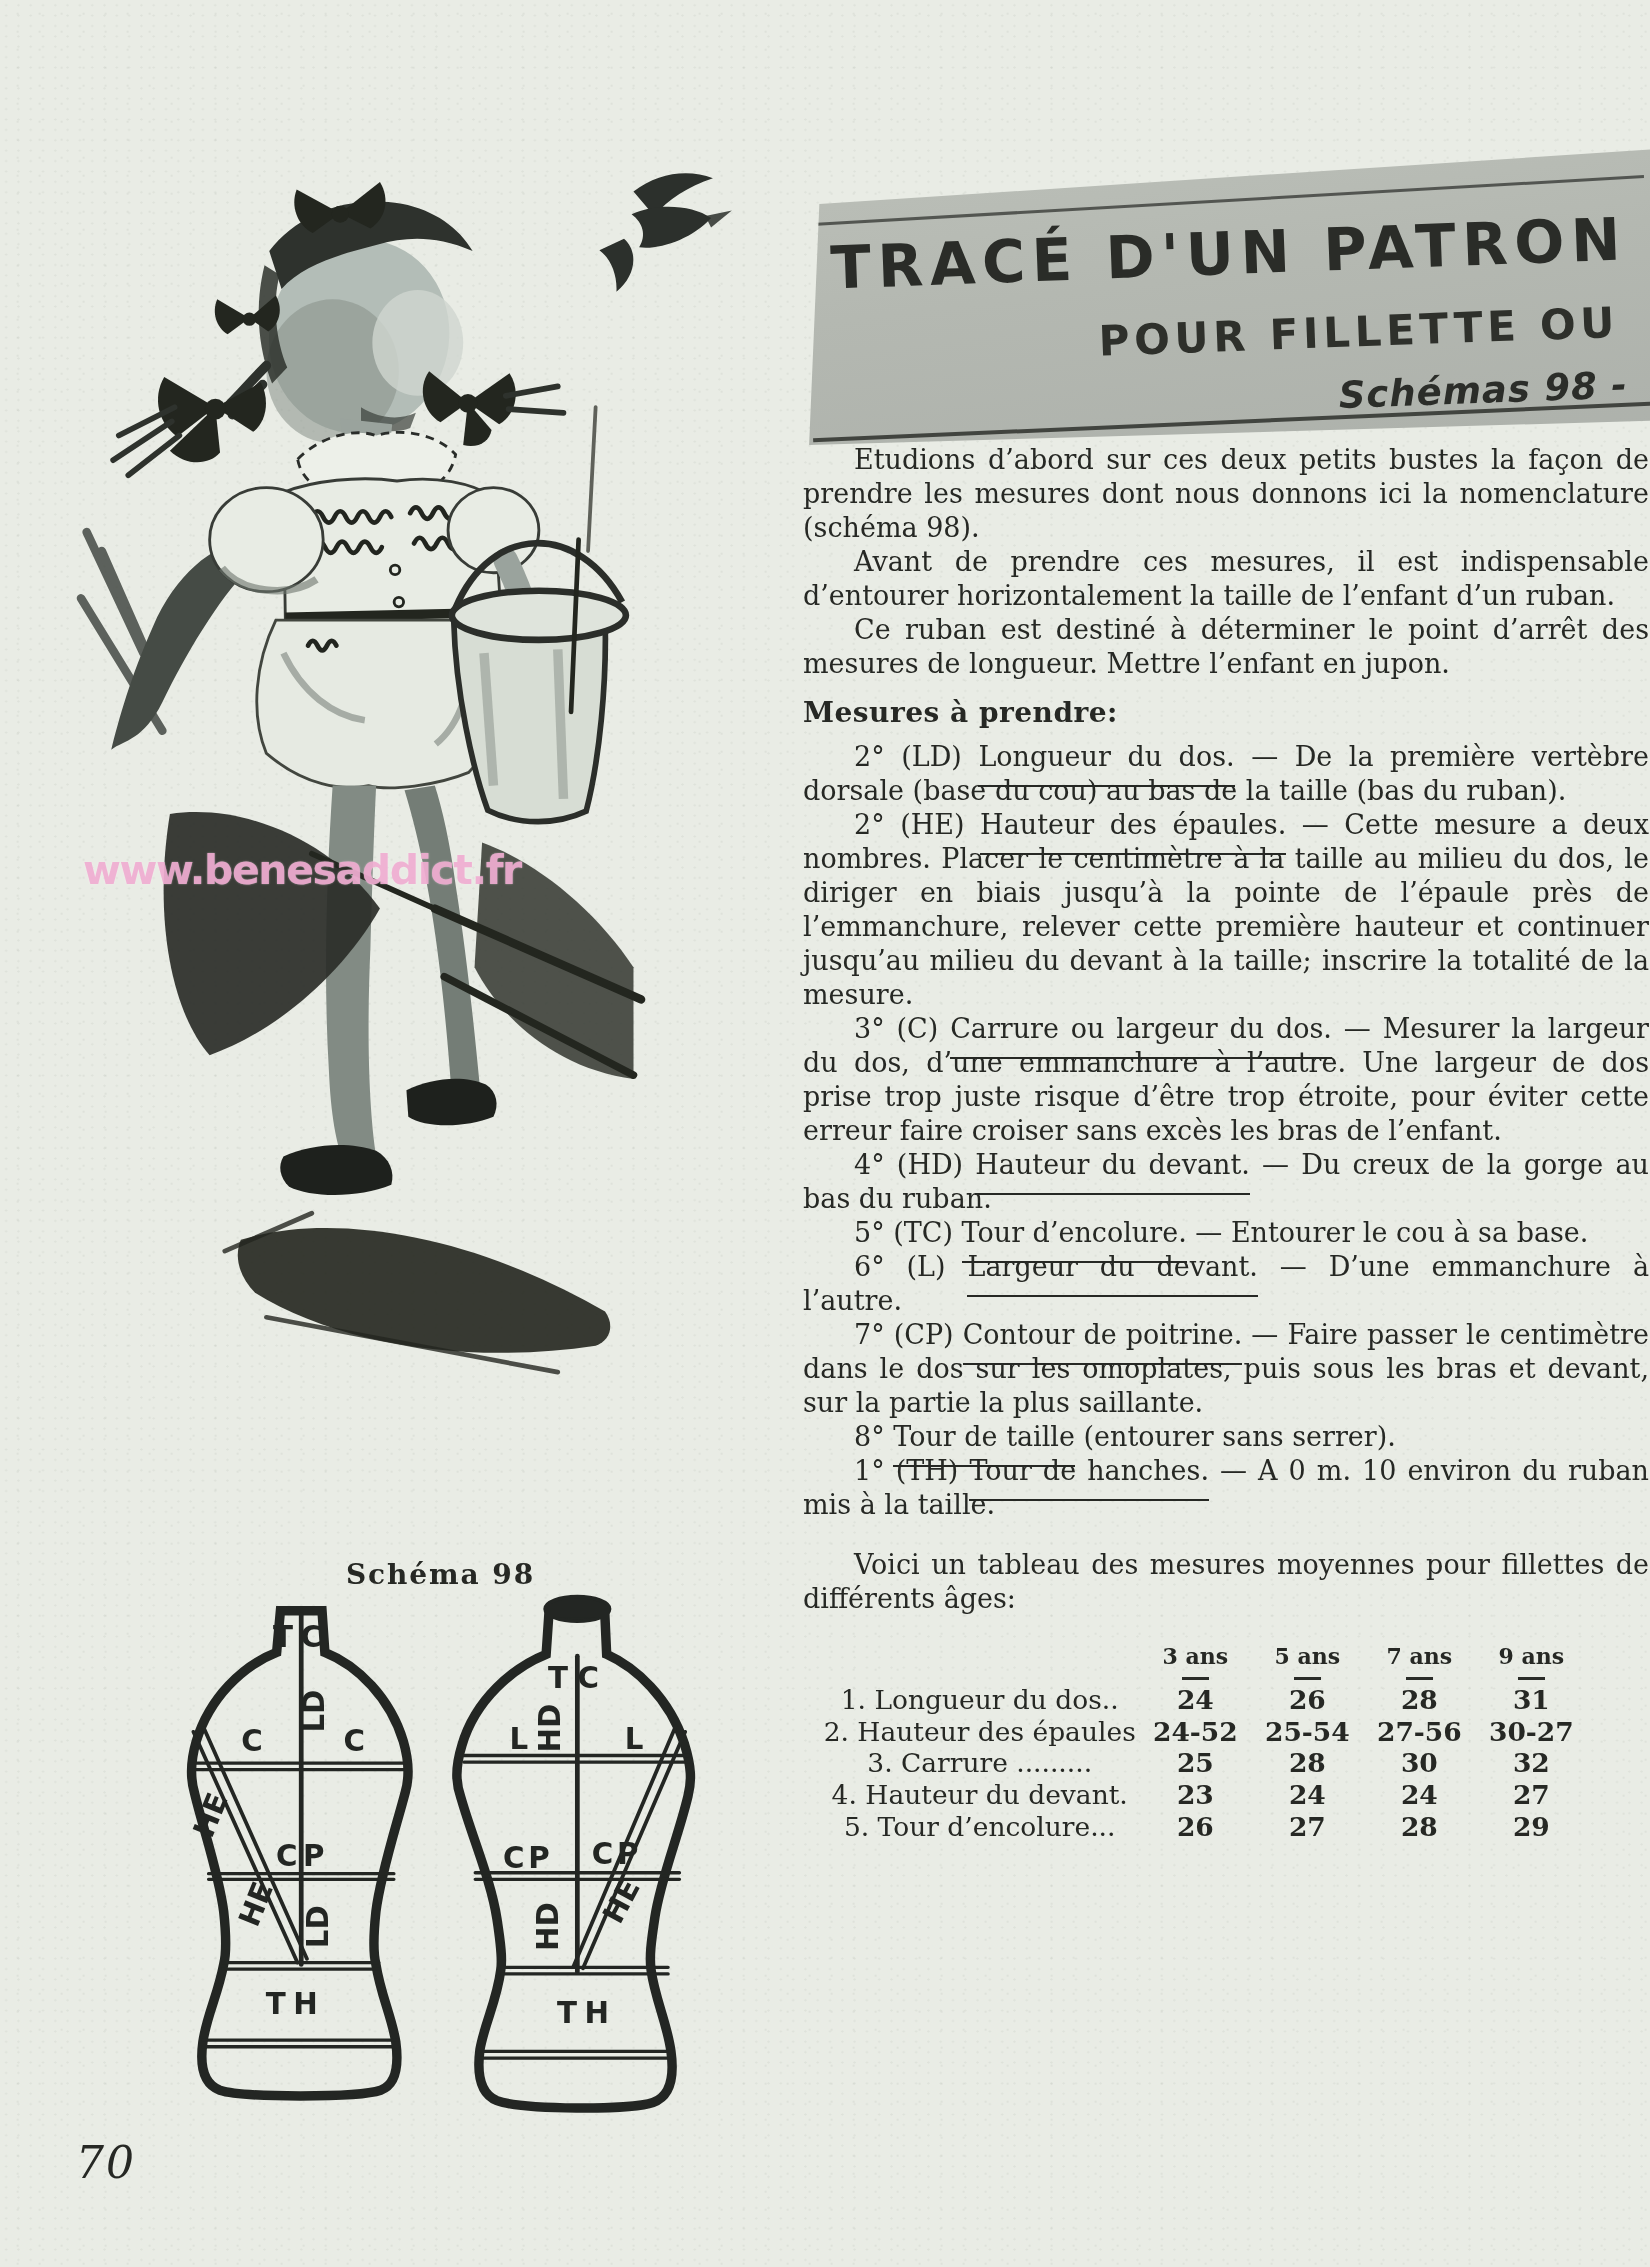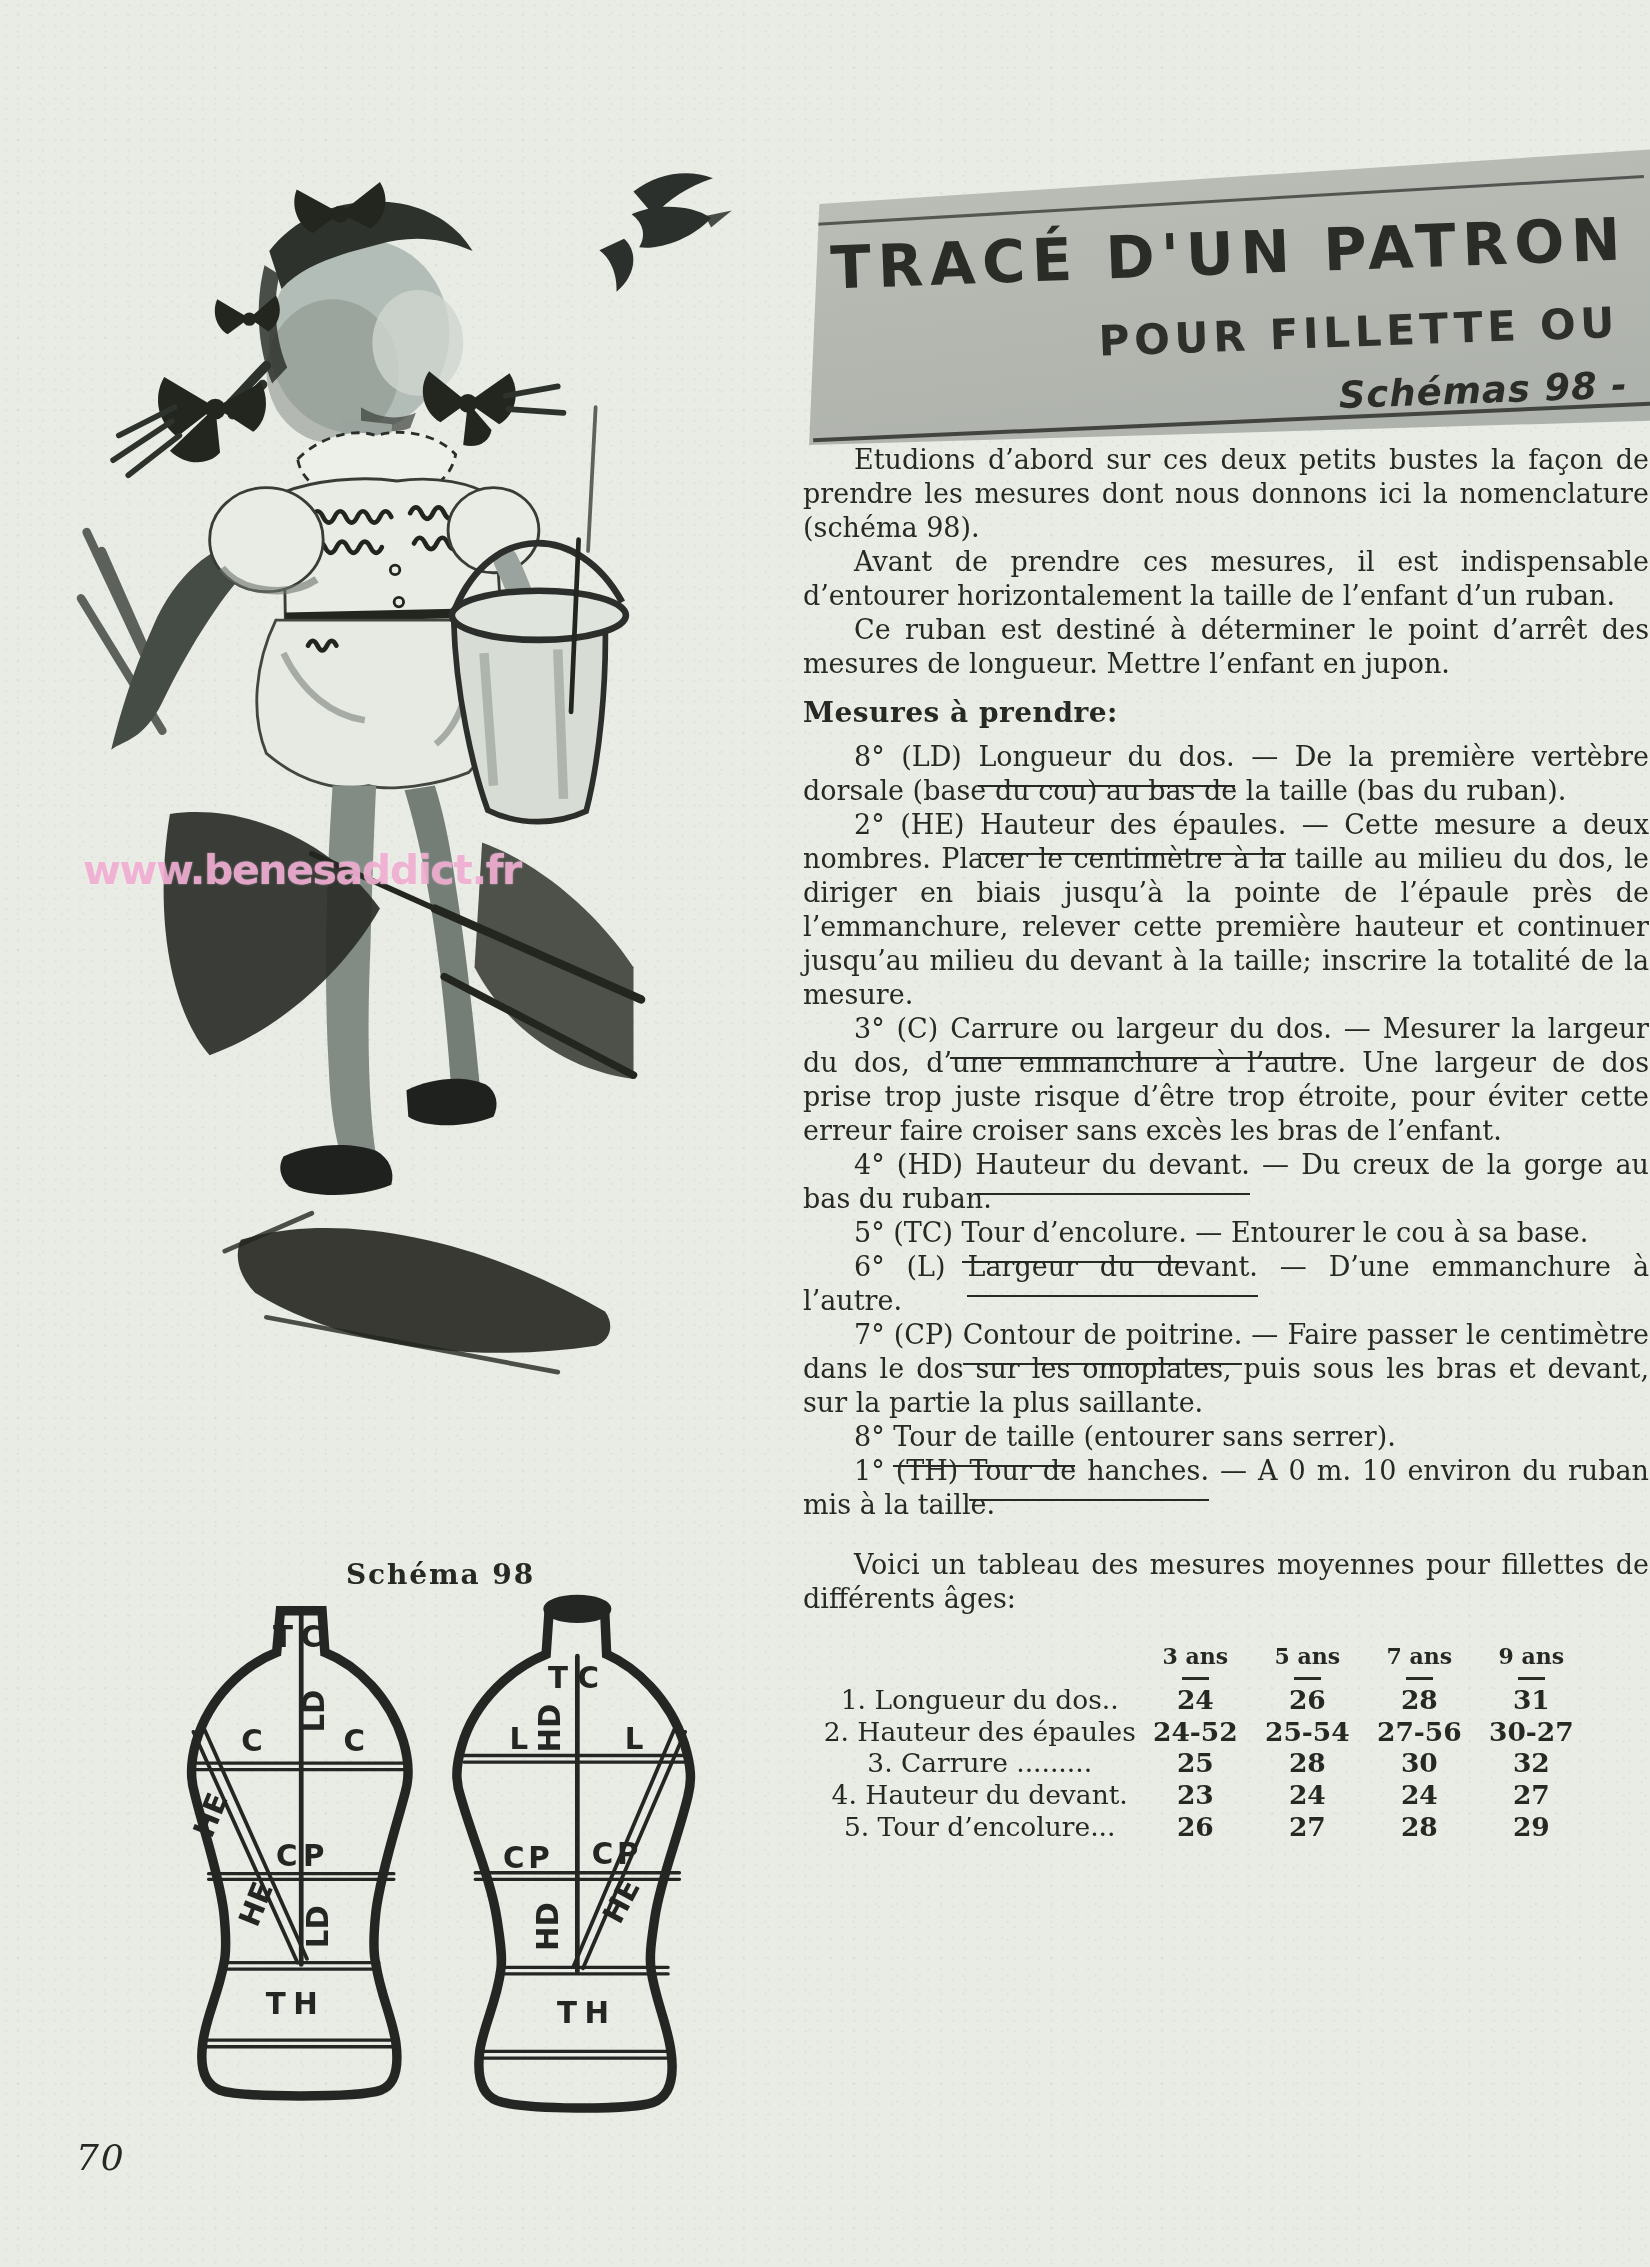--- a/index.html
+++ b/index.html
@@ -77,21 +77,21 @@
   .schema-caption{
     position:absolute;left:346px;top:1514px;
     font-size:28px;font-weight:bold;letter-spacing:1.9px;color:#262824;margin-top:44px;
   }
   .forms-art{position:absolute;left:142px;top:1590px;}
   .forms-art text{
     font-family:"DejaVu Sans", sans-serif;font-weight:bold;font-size:31px;fill:#232623;
   }
   .pagenum{
     position:absolute;left:76px;top:2137px;
-    font-size:36px;font-style:italic;color:#262824;letter-spacing:1.9px;
+    font-size:44px;font-style:italic;color:#262824;letter-spacing:1.9px;
   }
 </style>
 </head>
 <body>
 
 <div class="page">
 
   <svg class="girl-art" width="719" height="1259" viewBox="0 0 760 1330">
     <g fill="#2c302c">
       <path d="M 640,72 C 666,52 698,48 724,58 C 698,67 676,80 662,98 Z"></path>
@@ -285,21 +285,21 @@
     </div>
   </div>
 
   <div class="column">
     <p>Etudions d’abord sur ces deux petits bustes la façon de prendre les mesures dont nous donnons ici la nomenclature (schéma 98).</p>
     <p>Avant de prendre ces mesures, il est indispensable d’entourer horizontalement la taille de l’enfant d’un ruban.</p>
     <p>Ce ruban est destiné à déterminer le point d’arrêt des mesures de longueur. Mettre l’enfant en jupon.</p>
 
     <h3 class="measures-heading">Mesures à prendre:</h3>
 
-    <p><span>8° (LD) </span><span class="u">Longueur du dos.</span><span> — De la première vertèbre dorsale (base du cou) au bas de la taille (bas du ruban).</span></p>
+    <p><span>2° (LD) </span><span class="u">Longueur du dos.</span><span> — De la première vertèbre dorsale (base du cou) au bas de la taille (bas du ruban).</span></p>
     <p><span>2° (HE) </span><span class="u">Hauteur des épaules.</span><span> — Cette mesure a deux nombres. Placer le centimètre à la taille au milieu du dos, le diriger en biais jusqu’à la pointe de l’épaule près de l’emmanchure, relever cette première hauteur et continuer jusqu’au milieu du devant à la taille; inscrire la totalité de la mesure.</span></p>
     <p><span>3° (C) </span><span class="u">Carrure ou largeur du dos.</span><span> — Mesurer la largeur du dos, d’une emmanchure à l’autre. Une largeur de dos prise trop juste risque d’être trop étroite, pour éviter cette erreur faire croiser sans excès les bras de l’enfant.</span></p>
     <p><span>4° (HD) </span><span class="u">Hauteur du devant.</span><span> — Du creux de la gorge au bas du ruban.</span></p>
     <p><span>5° (TC) </span><span class="u">Tour d’encolure.</span><span> — Entourer le cou à sa base.</span></p>
     <p><span>6° (L) </span><span class="u">Largeur du devant.</span><span> — D’une emmanchure à l’autre.</span></p>
     <p><span>7° (CP) </span><span class="u">Contour de poitrine.</span><span> — Faire passer le centimètre dans le dos sur les omoplates, puis sous les bras et devant, sur la partie la plus saillante.</span></p>
     <p><span>8° </span><span class="u">Tour de taille</span><span> (entourer sans serrer).</span></p>
     <p><span>1° (TH) </span><span class="u">Tour de hanches.</span><span> — A 0 m. 10 environ du ruban mis à la taille.</span></p>
 
     <p class="table-intro">Voici un tableau des mesures moyennes pour fillettes de différents âges:</p>

